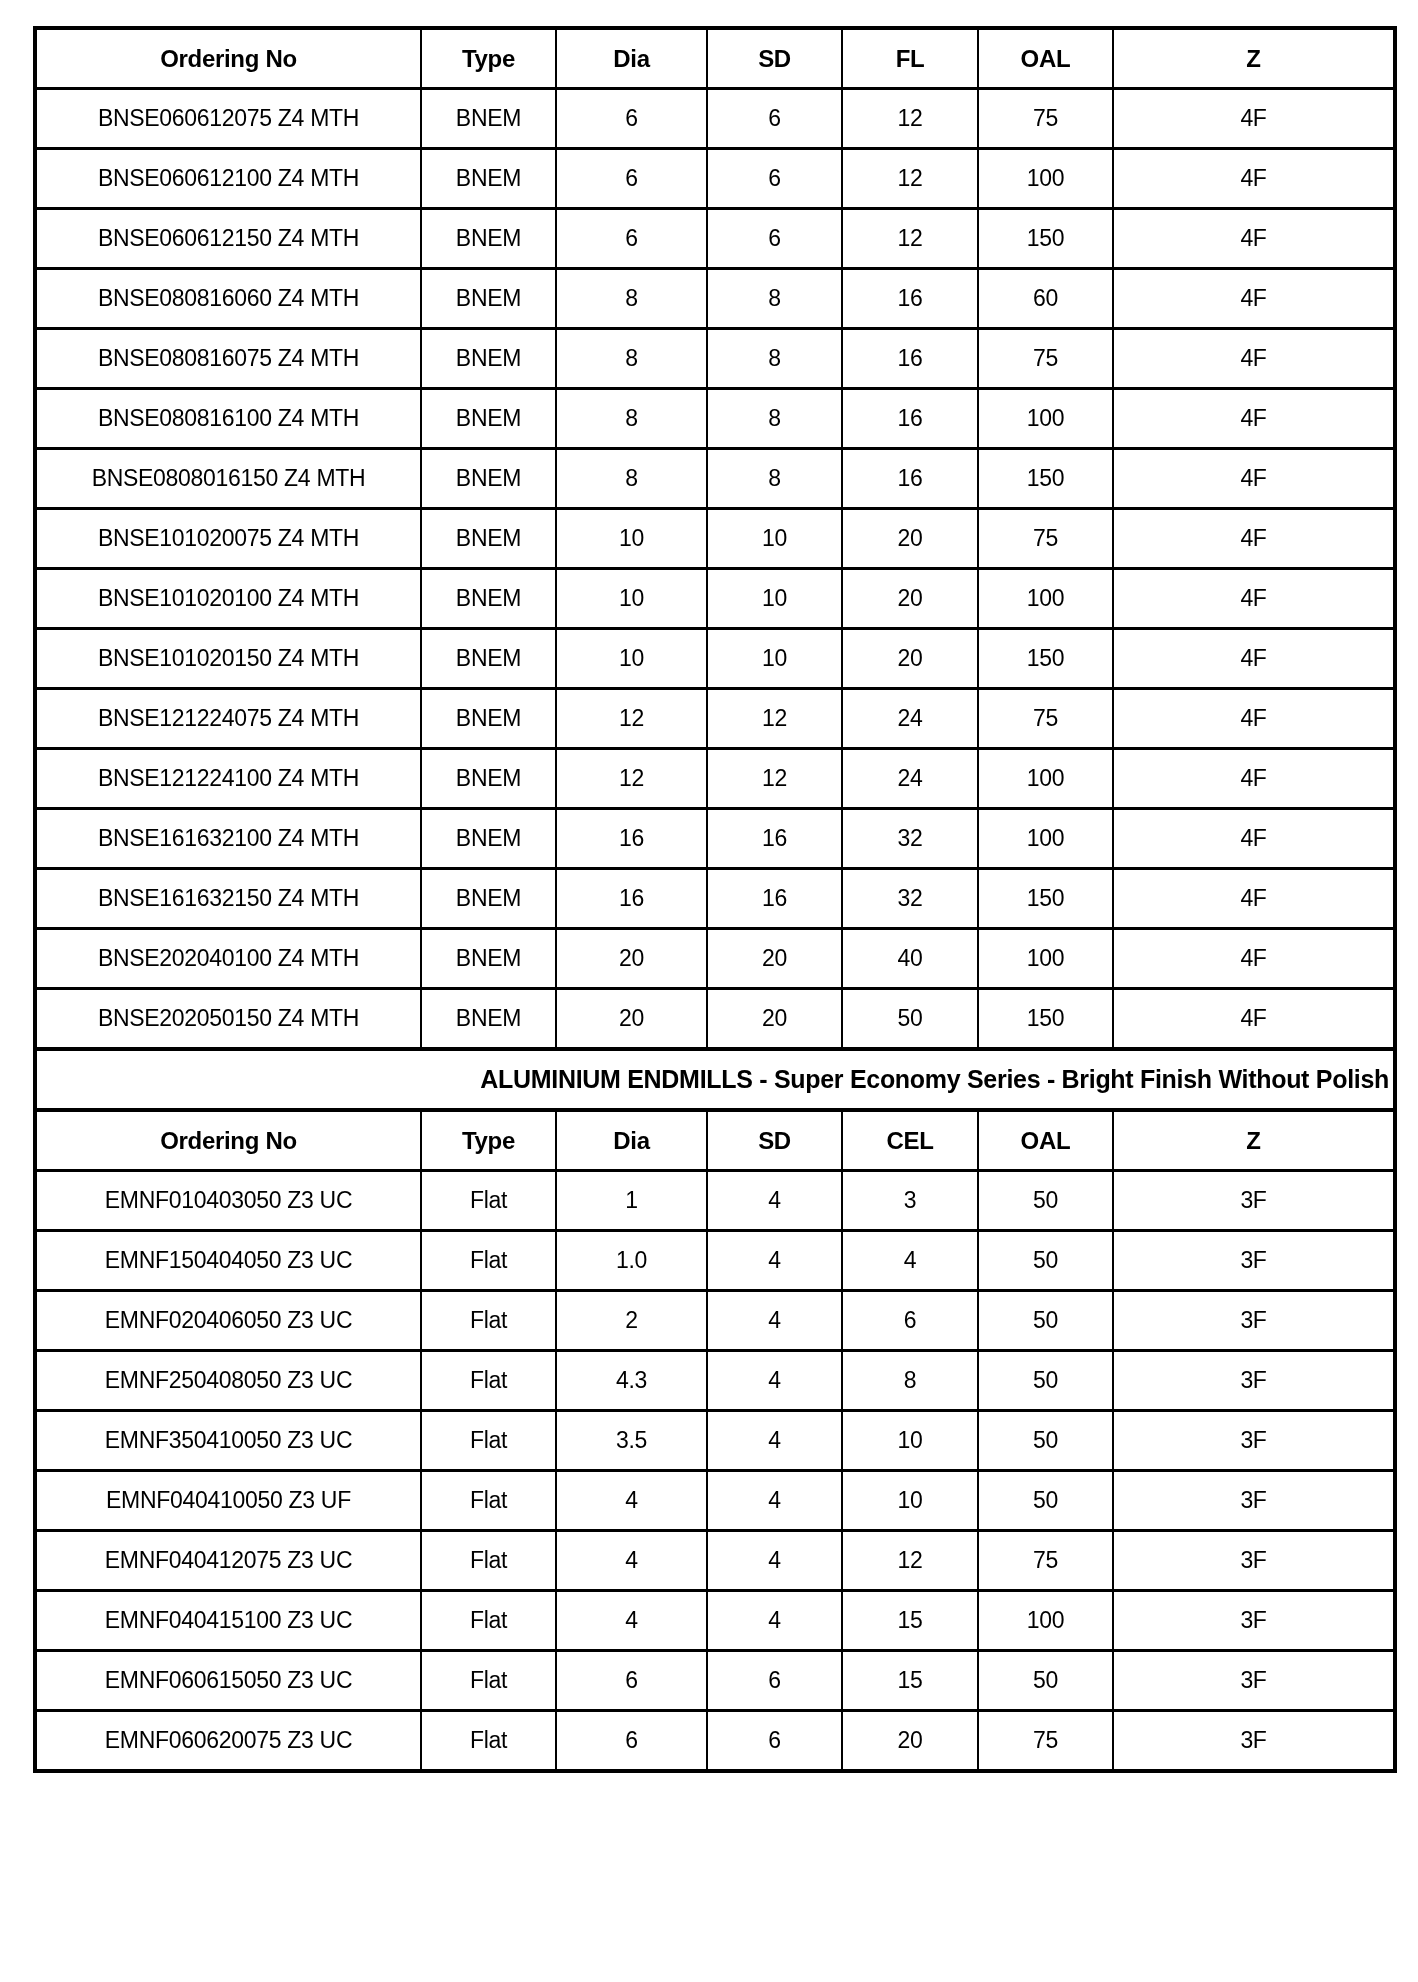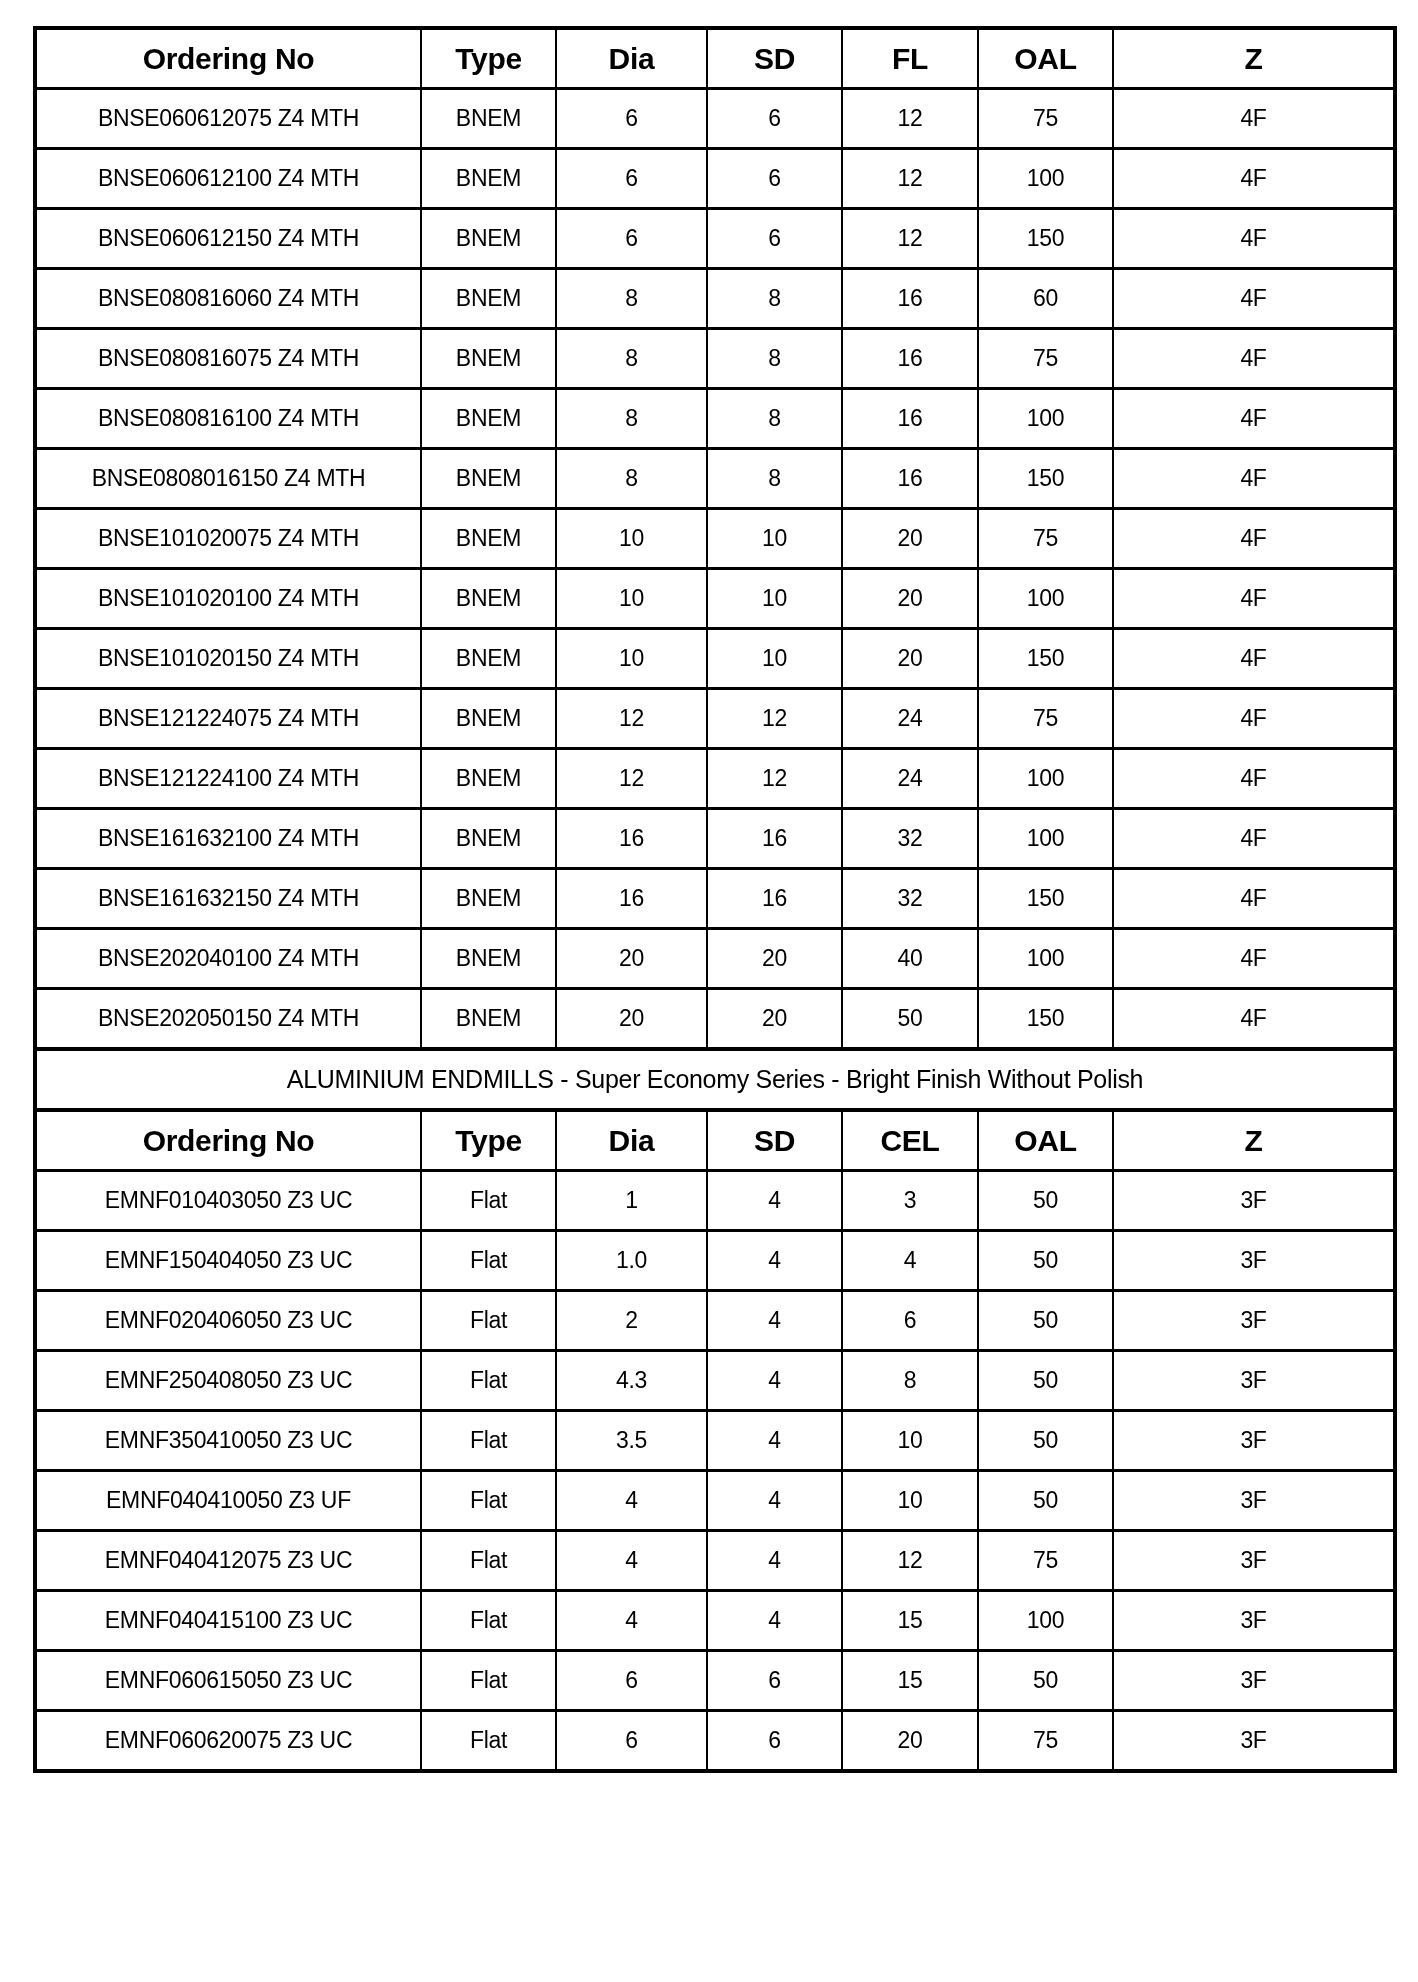--- a/index.html
+++ b/index.html
@@ -42,27 +42,28 @@
     vertical-align: middle;
     font-size: 23px;
     letter-spacing: -0.3px;
     padding: 0 4px;
     white-space: nowrap;
     overflow: hidden;
     background: #ffffff;
   }
   .catalog th {
     font-weight: bold;
-    font-size: 30px;
+    font-size: 24px;
   }
   .catalog td.section {
-    font-weight: normal;
+    font-weight: bold;
     font-size: 25px;
     border-top-width: 4px;
     border-bottom-width: 4px;
+    text-align: right;
   }
 </style>
 </head>
 <body>
 
 <div class="sheet">
   <table class="catalog">
     <colgroup>
       <col class="c0">
         <col class="c1">

